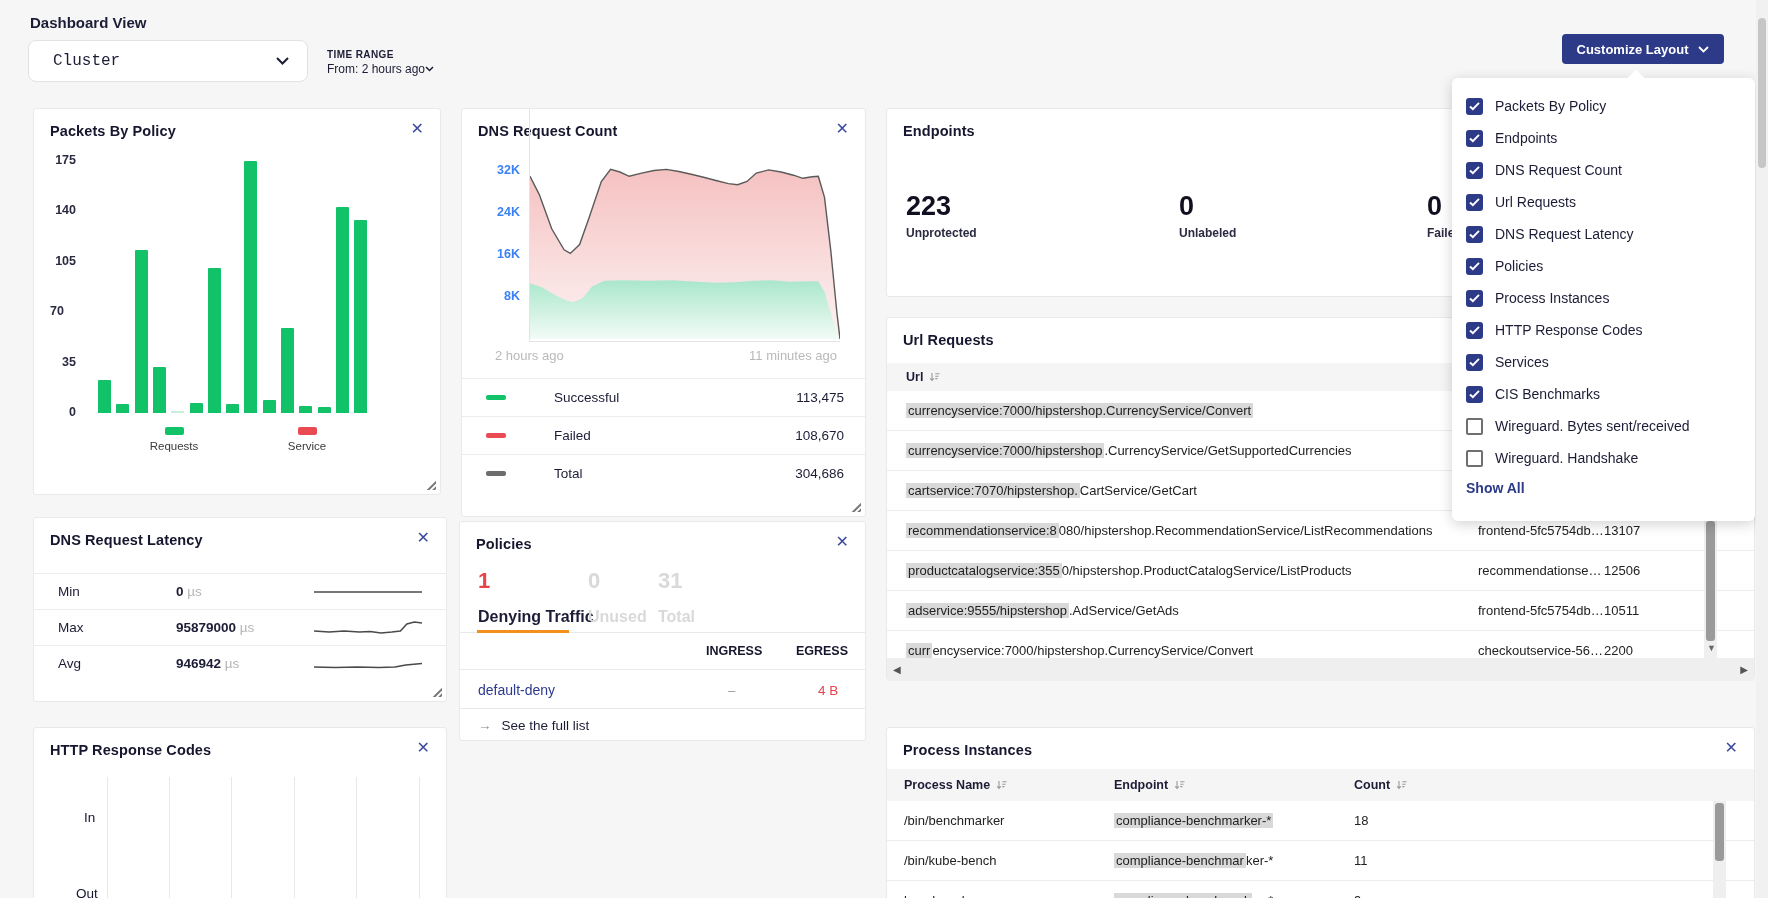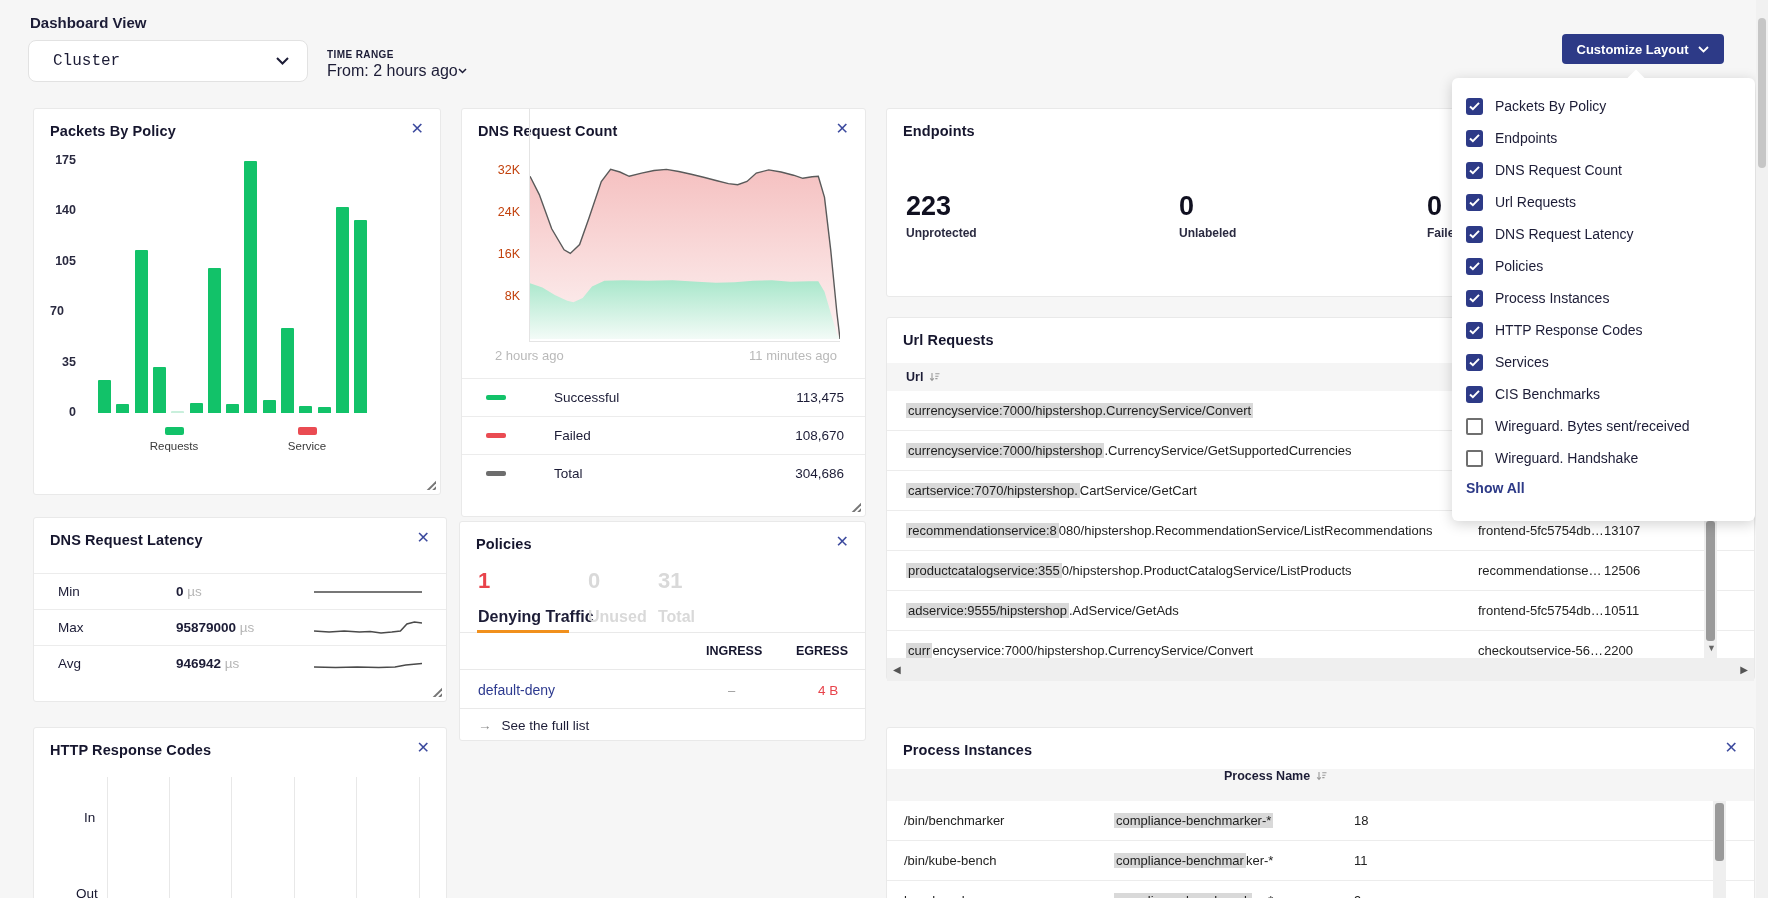--- a/index.html
+++ b/index.html
@@ -10,21 +10,21 @@
   .grip{position:absolute;right:4px;bottom:4px;width:11px;height:11px;overflow:hidden;}
   .grip::before{content:"";position:absolute;width:14px;height:1.5px;background:#767676;transform:rotate(-45deg);right:-3px;bottom:4px;}
   .grip::after{content:"";position:absolute;width:7px;height:1.5px;background:#767676;transform:rotate(-45deg);right:-2px;bottom:1px;}
 
   
   .page-title{position:absolute;left:30px;top:14px;font-size:15px;font-weight:bold;}
   .scope-select{position:absolute;left:28px;top:40px;width:280px;height:42px;background:#fff;border:1px solid #e2e2e2;border-radius:8px;display:flex;align-items:center;justify-content:space-between;padding:0 18px 0 24px;box-sizing:border-box;cursor:pointer;}
   .scope-select span{font-size:16px;font-family:Liberation Mono, monospace;}
   .time-range{position:absolute;left:327px;top:49px;}
   .tr-label{font-size:10px;font-weight:bold;letter-spacing:.4px;}
-  .tr-value{font-size:16px;margin-top:2px;display:flex;align-items:center;cursor:pointer;}
+  .tr-value{font-size:12px;margin-top:2px;display:flex;align-items:center;cursor:pointer;}
   .customize-btn{position:absolute;left:1562px;top:34px;width:162px;height:30px;background:#2d3a87;color:#fff;border:none;border-radius:4px;font-size:13px;font-weight:bold;font-family:"Liberation Sans",sans-serif;display:flex;align-items:center;justify-content:center;gap:10px;cursor:pointer;}
 
   
   .menu-panel{position:absolute;left:1452px;top:78px;width:303px;height:443px;background:#fff;border-radius:6px;box-shadow:0 3px 14px rgba(0,0,0,.18);z-index:50;box-sizing:border-box;padding:12px 0 0 14px;}
   .menu-caret{position:absolute;left:178px;top:-6px;width:12px;height:12px;background:#fff;transform:rotate(45deg);}
   .menu-item{display:flex;align-items:center;gap:12px;height:32px;cursor:pointer;}
   .cb{width:17px;height:17px;border-radius:3px;box-sizing:border-box;display:flex;align-items:center;justify-content:center;flex:0 0 17px;}
   .cb.on{background:#2d3a87;}
   .cb.off{background:#fff;border:2px solid #6f6f6f;border-radius:2px;}
   .mlabel{font-size:14px;font-weight:500;color:#1c1c36;}
@@ -35,21 +35,21 @@
   .pg-thumb{position:absolute;left:2px;top:18px;width:8px;height:150px;background:#c6c6c6;border-radius:4px;}
 
   
   .ytick{position:absolute;font-size:12.5px;font-weight:bold;color:#2a2a40;text-align:right;width:30px;}
   .bar{position:absolute;border-radius:1px 1px 0 0;}
   .cat{position:absolute;width:80px;text-align:center;}
   .cat .sw{display:block;margin:0 auto;width:19px;height:8px;border-radius:2px;}
   .cat .cl{display:block;margin-top:5px;font-size:11.5px;color:#3a3a3a;}
 
   
-  .dns-ytick{position:absolute;font-size:12.5px;font-weight:normal;color:#c2410c;text-align:right;width:38px;}
+  .dns-ytick{position:absolute;font-size:12.5px;font-weight:bold;color:#3b82f6;text-align:right;width:38px;}
   .dns-plot{position:absolute;left:67px;top:0;width:310px;height:232px;border-left:1px solid #e4e4e4;border-bottom:1px solid #e4e4e4;box-sizing:content-box;}
   .dns-xlabel{position:absolute;font-size:13px;color:#b9b9b9;top:239px;}
   .legend-rows{position:absolute;left:0;top:269px;width:100%;}
   .leg-row{height:38px;display:flex;align-items:center;padding:0 21px 0 24px;border-top:1px solid #ececec;box-sizing:border-box;}
   .leg-sw{width:20px;height:5px;border-radius:2px;margin-right:48px;flex:0 0 20px;}
   .leg-label{flex:1;font-size:13.5px;color:#1c1c36;}
   .leg-value{font-size:13.5px;color:#1c1c36;}
 
   
   .ep-stat{position:absolute;top:84px;}
@@ -368,21 +368,21 @@
         <div class="http-line" style="left: 322px;"></div>
         <div class="http-line" style="left: 385px;"></div>
         <div class="http-lab" style="left: 50px; top: 82px;">In</div>
         <div class="http-lab" style="left: 42px; top: 158px;">Out</div>
       </div>
   </section>
 
   <section class="card" style="left:886px;top:727px;width:869px;height:200px;">
     <h3 class="card-title">Process Instances</h3>
     <button class="card-close">✕</button>
-    <div class="thead" style="top:41px;height:32px;flex-direction:column;">
+    <div class="thead" style="top:41px;height:32px;">
       <div class="p-name"><span>Process Name</span><span class="sort">
             <svg width="11" height="10" viewBox="0 0 11 10">
               <path d="M3 1v7M1.2 6.3L3 8.4l1.8-2.1" fill="none" stroke="#9a9a9a" stroke-width="1.1"></path>
               <path d="M6.3 1.8h4.2M6.3 4.2h3.2M6.3 6.6h2.2" stroke="#9a9a9a" stroke-width="1.1"></path>
             </svg>
           </span></div>
       <div class="p-ep"><span>Endpoint</span><span class="sort">
             <svg width="11" height="10" viewBox="0 0 11 10">
               <path d="M3 1v7M1.2 6.3L3 8.4l1.8-2.1" fill="none" stroke="#9a9a9a" stroke-width="1.1"></path>
               <path d="M6.3 1.8h4.2M6.3 4.2h3.2M6.3 6.6h2.2" stroke="#9a9a9a" stroke-width="1.1"></path>

